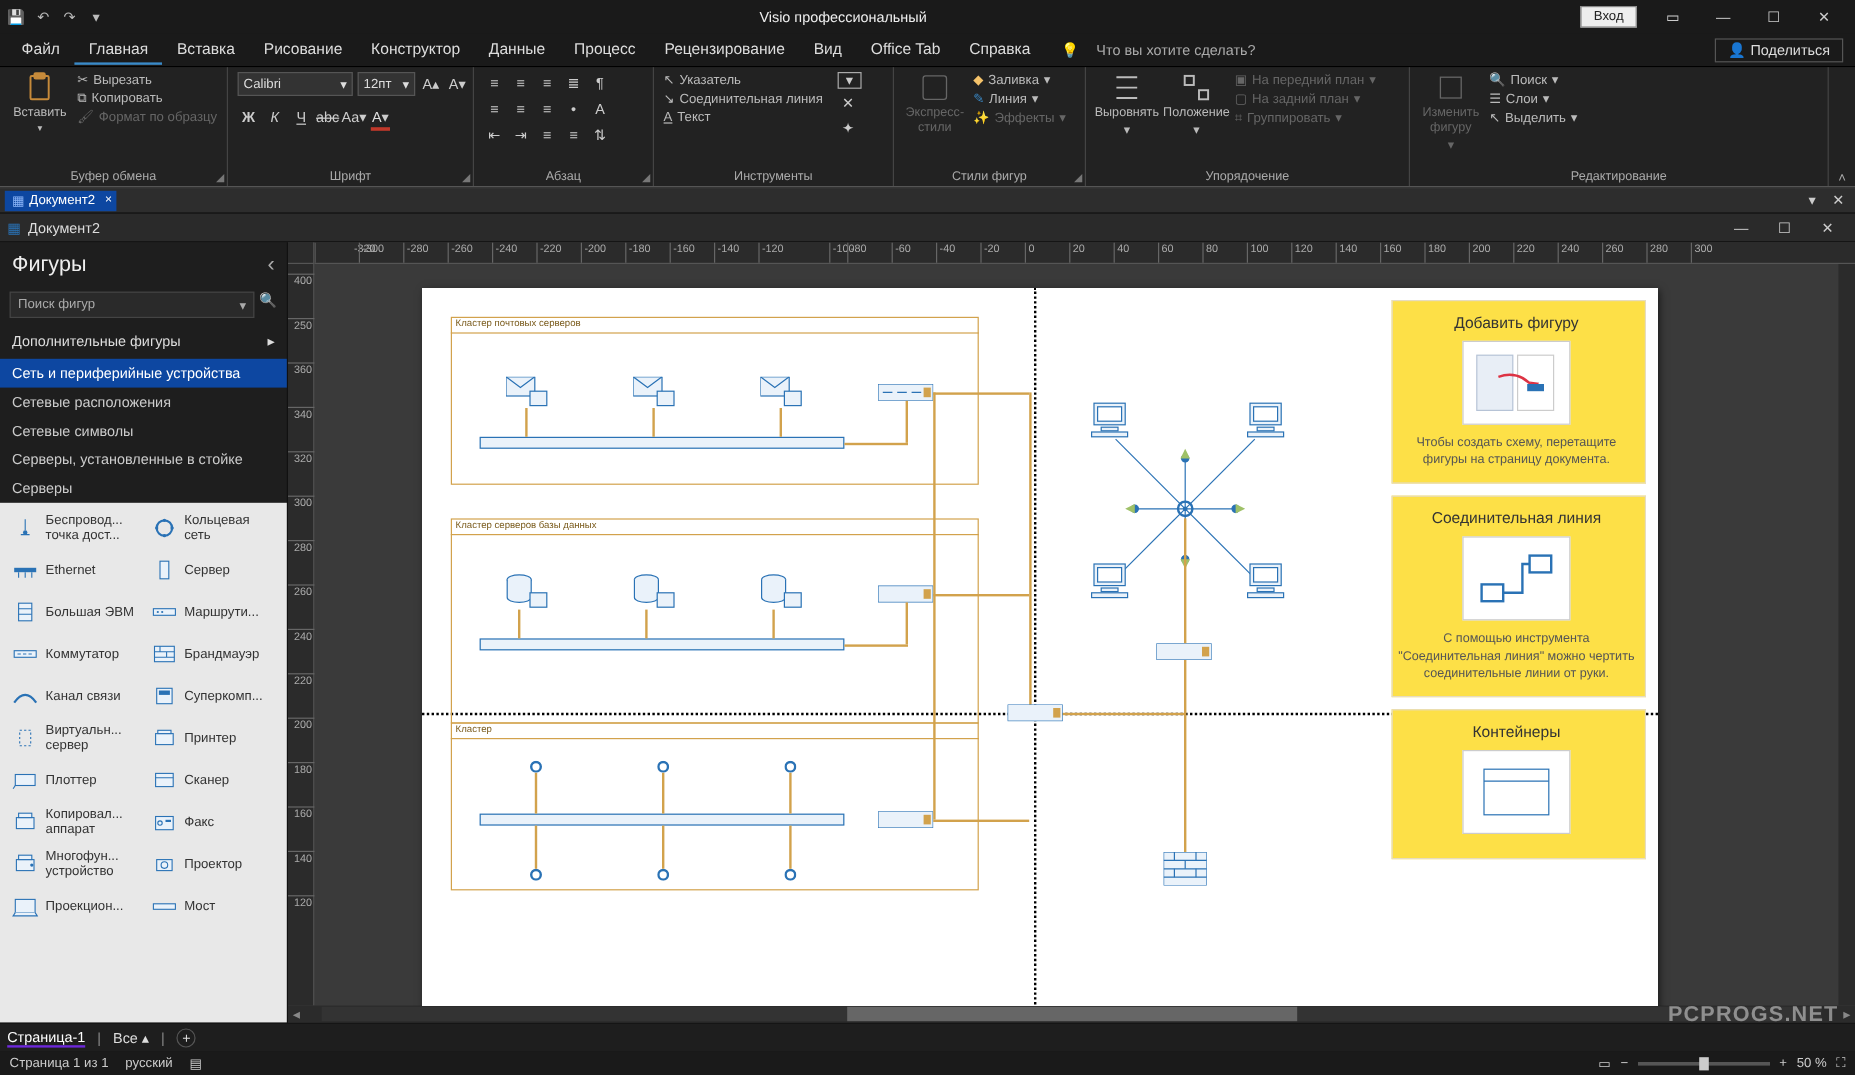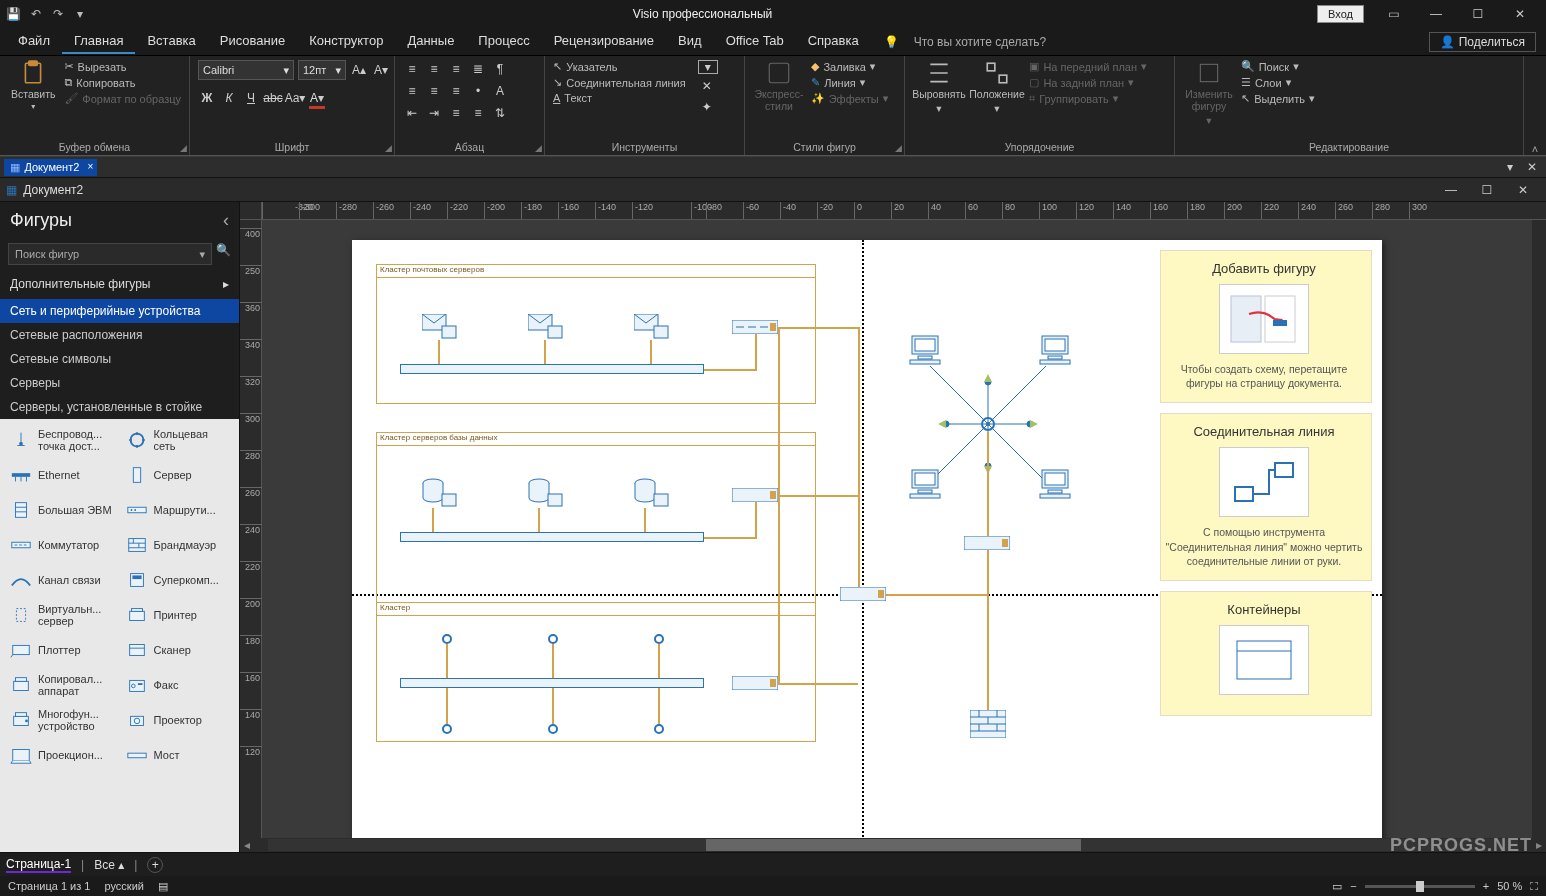--- a/index.html
+++ b/index.html
@@ -63,21 +63,21 @@
 .page{background:#fff; width:1030px; height:720px; margin:20px 0 20px 90px; position:relative; box-shadow:2px 2px 6px rgba(0,0,0,.5);}
 .dash-v{position:absolute; top:0;bottom:0;border-left:2px dotted #000;}
 .dash-h{position:absolute; left:0;right:0;border-top:2px dotted #000;}
 .cluster{position:absolute; border:1px solid #d2a24c;}
 .cluster .head{position:absolute;top:-1px;left:-1px;right:-1px;height:14px;font-size:8px;color:#7a5b1c;padding:1px 4px;border-bottom:1px solid #d2a24c;}
 .railbar{position:absolute;height:10px;border:1px solid #2a72b5;background:#eaf2fa;}
 .netshape{position:absolute;}
 .netshape svg{display:block;}
 .lnk{position:absolute;background:#d2a24c;}
 .tips{position:absolute; right:10px; top:10px; width:212px; display:flex; flex-direction:column; gap:10px;}
-.tip-card{background:#fef9c3;border:1px solid #e6dcc0;padding:10px 8px 12px 4px;text-align:center;}
+.tip-card{background:#fde047;border:1px solid #e6dcc0;padding:10px 8px 12px 4px;text-align:center;}
 .tip-card .t{font-size:13px;color:#333;margin-bottom:8px;}
 .tip-card .img{width:90px;height:70px;margin:0 auto 8px auto;border:1px solid #ccc;background:#fff;display:flex;align-items:center;justify-content:center;}
 .tip-card .d{font-size:10.5px;color:#555;line-height:1.35;}
 .page-tabs{height:24px;background:#1e1e1e;border-top:1px solid #111;display:flex;align-items:center;padding:0 6px;gap:10px;font-size:12px;color:#ddd;}
 .page-tabs .ptab.active{border-bottom:2px solid #6d28d9;color:#fff;}
 .statusbar{height:20px;background:#1a1a1a;display:flex;align-items:center;padding:0 8px;font-size:11px;color:#ccc;gap:14px;}
 .statusbar .right{margin-left:auto;display:flex;align-items:center;gap:8px;}
 .zoom-slider{width:110px;height:3px;background:#555;position:relative;}
 .zoom-slider .thumb{position:absolute;top:-4px;left:50%;width:8px;height:11px;background:#ccc;transform:translateX(-50%);}
 .hscroll{height:14px;background:#2b2b2b;display:flex;align-items:center;}
@@ -335,22 +335,22 @@
       <span style="color:#aaa">🔍</span>
     </div>
     <div class="more">
         <span>Дополнительные фигуры</span>
         <span style="margin-left:auto">▸</span>
       </div>
     <div id="shapeCats">
         <div class="cat sel">Сеть и периферийные устройства</div>
         <div class="cat">Сетевые расположения</div>
         <div class="cat">Сетевые символы</div>
+        <div class="cat">Серверы, установленные в стойке</div>
         <div class="cat">Серверы</div>
-        <div class="cat">Серверы, установленные в стойке</div>
       </div>
     <div class="shape-grid" id="shapeGrid">
         <div class="shape-item">
           <span class="sicon">
             <svg viewBox="0 0 24 20">
               <path d="M12 2v10M8 16h8" stroke="#2a72b5" fill="none"></path>
               <circle cx="12" cy="14" r="2" fill="#2a72b5"></circle>
             </svg>
           </span>
           <span>Беспровод... точка дост...</span>

